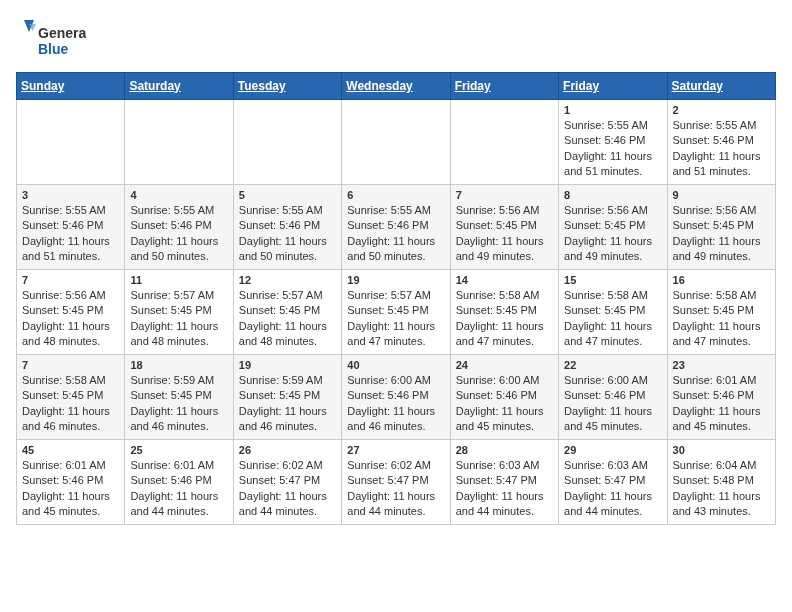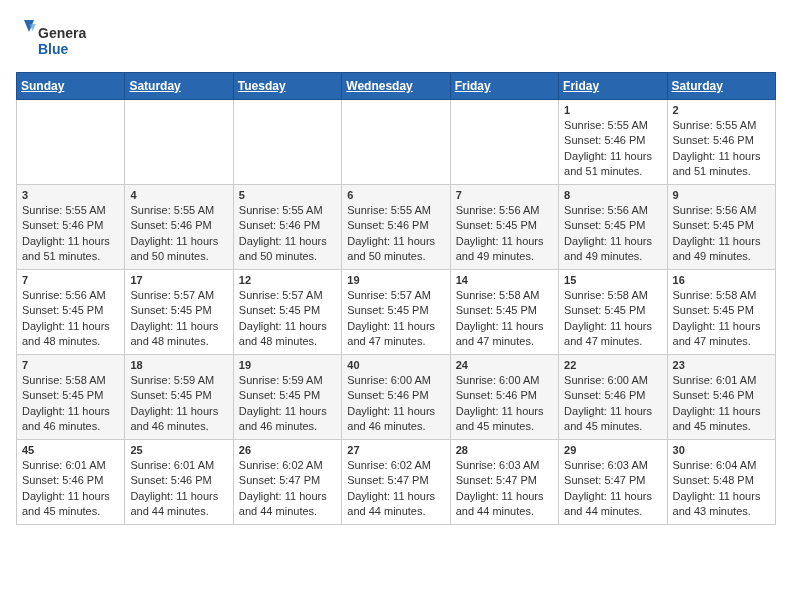--- a/index.html
+++ b/index.html
@@ -181,21 +181,21 @@
       </tr>
       <tr>
         <td>
           <span class="day-number">7</span>
           <div class="day-info" style="white-space: pre-line;">Sunrise: 5:56 AM
 Sunset: 5:45 PM
 Daylight: 11 hours
 and 48 minutes.</div>
         </td>
         <td>
-          <span class="day-number">17</span>
+          <span class="day-number">11</span>
           <div class="day-info" style="white-space: pre-line;">Sunrise: 5:57 AM
 Sunset: 5:45 PM
 Daylight: 11 hours
 and 48 minutes.</div>
         </td>
         <td>
           <span class="day-number">12</span>
           <div class="day-info" style="white-space: pre-line;">Sunrise: 5:57 AM
 Sunset: 5:45 PM
 Daylight: 11 hours

